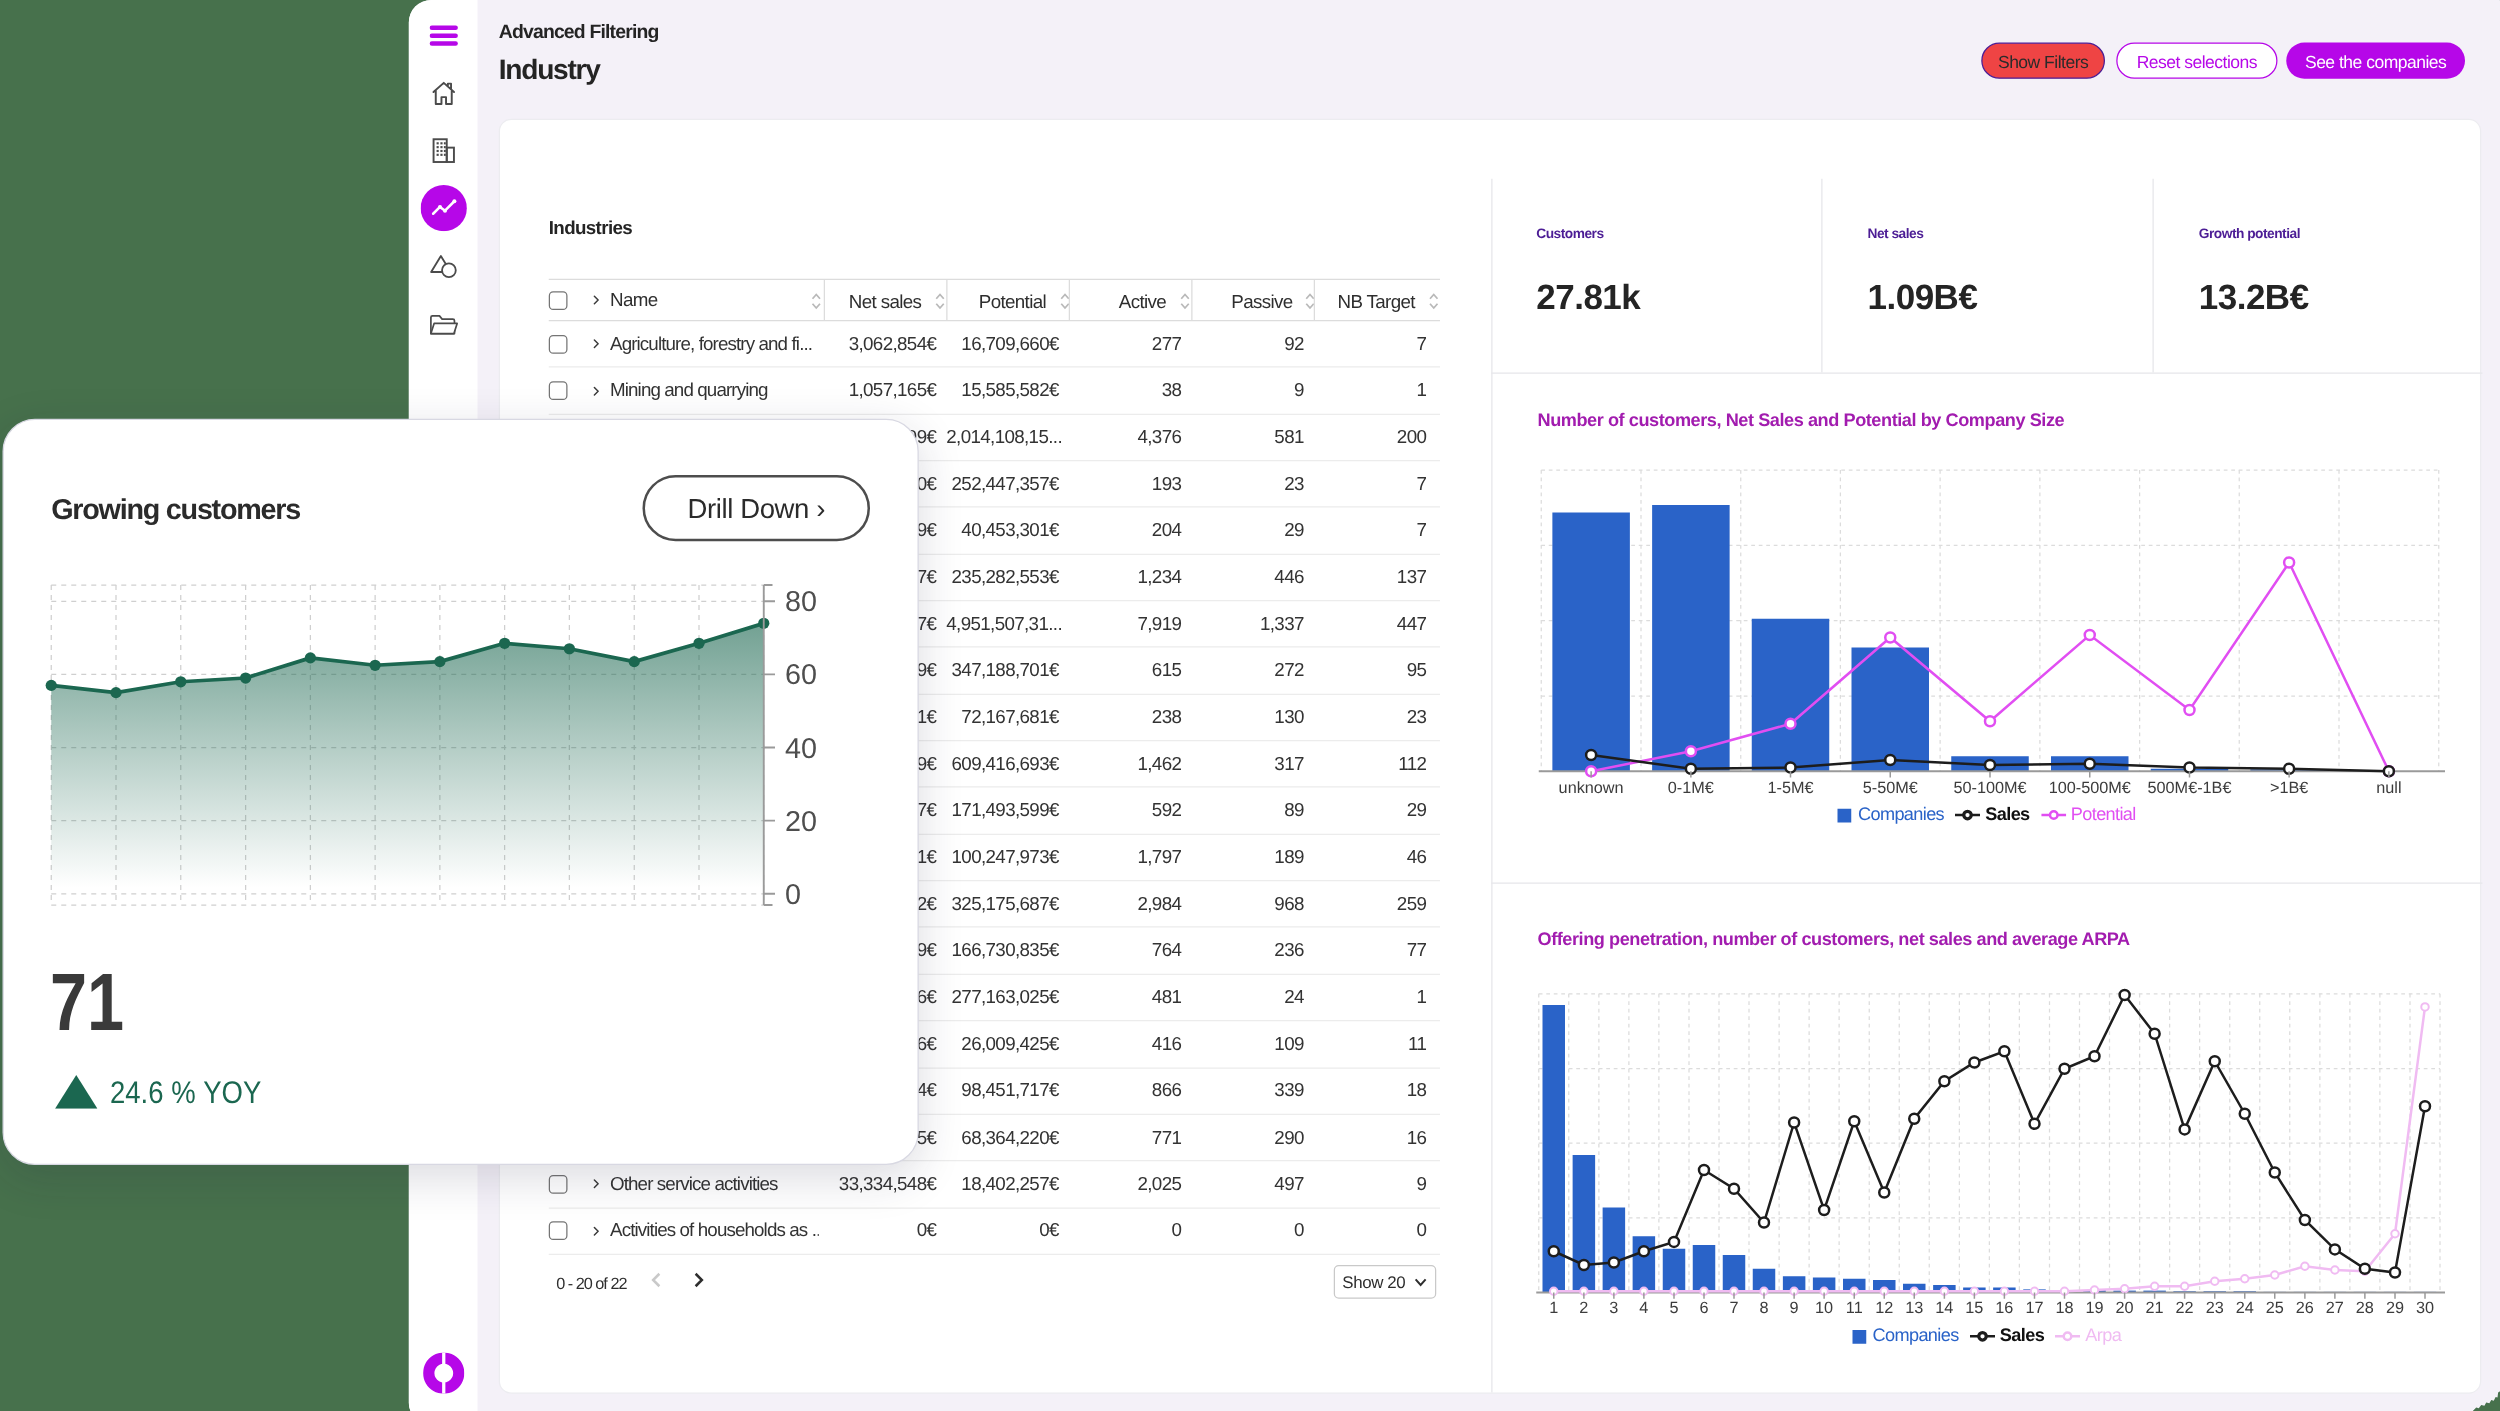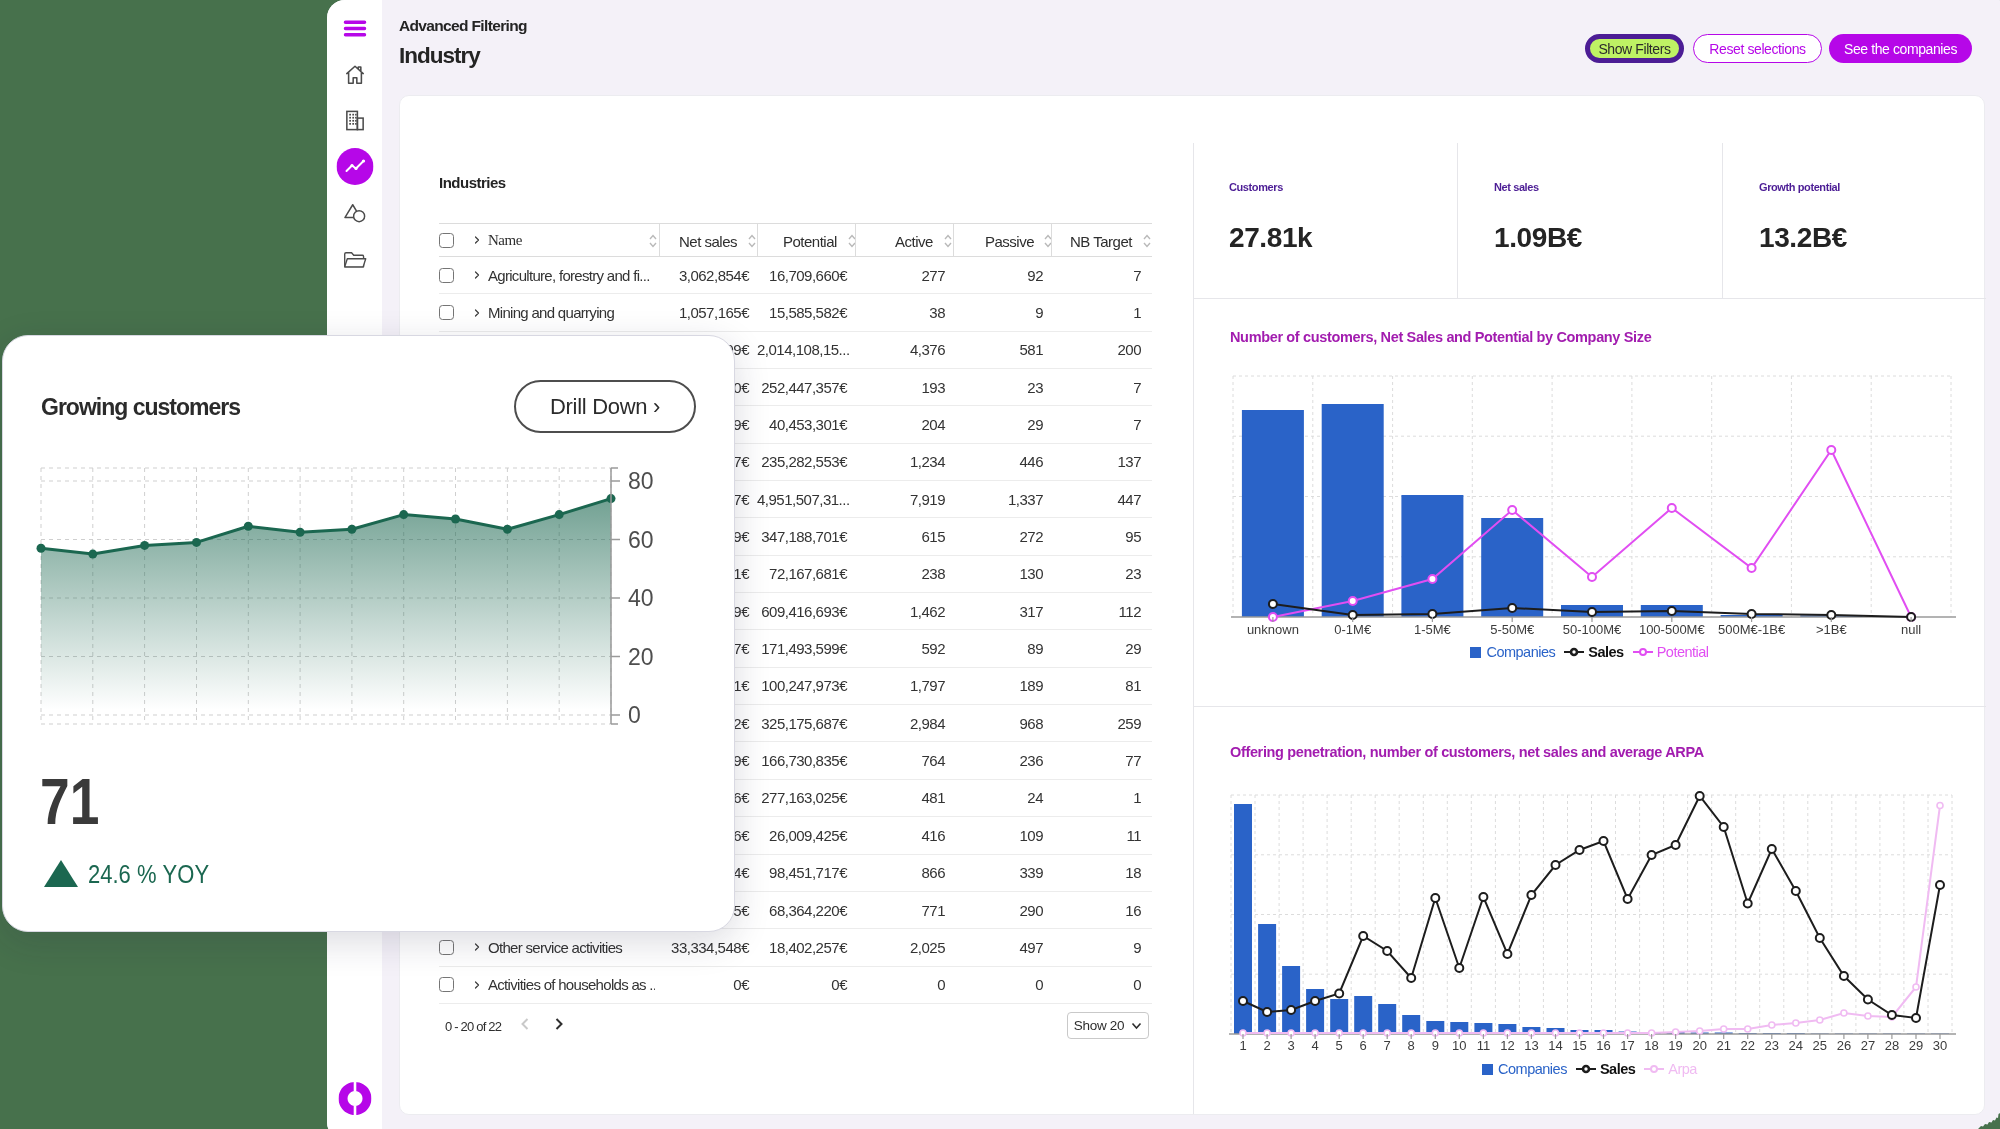--- a/index.html
+++ b/index.html
@@ -81,33 +81,33 @@
         <path d="M2 19 L5 9.5 H26.5 L23.5 19 Z" fill="#fff" stroke="#4b4b4b" stroke-width="1.6" stroke-linejoin="round"></path>
       </svg>
     <svg style="top:1082px" width="33" height="33" viewBox="0 0 33 33">
         <path d="M16.5 0 A16.5 16.5 0 1 1 16.45 0 Z M16.5 9 A7.5 7.5 0 1 0 16.55 9 Z" fill="#b607e8" fill-rule="evenodd"></path>
         <rect x="15.2" y="0" width="2.6" height="9.5" fill="#fff"></rect>
         <rect x="15.2" y="23.5" width="2.6" height="9.5" fill="#fff"></rect>
       </svg>
   </div>
   <div class="hbtext" style="left:72px; top:17px; font-size:15.5px; letter-spacing:-0.65px;">Advanced Filtering</div>
   <div class="hbtext" style="left:72px; top:43px; font-size:22.5px; letter-spacing:-1px;">Industry</div>
-  <div class="pill" style="left:1258px; width:99px; border:5px solid #4c1d95; color:#2b2b2b; background:#bef264;">Show Filters</div>
+  <div class="pill" style="left:1258px; width:99px; border:1px solid #4c1d95; color:#2b2b2b; background:#ef4444;">Show Filters</div>
   <div class="pill" style="left:1366px; width:129px; border:1.6px solid #b607e8; color:#b607e8; background:#fff;">Reset selections</div>
   <div class="pill" style="left:1502px; width:143px; border:none; color:#fff; background:#b607e8;">See the companies</div>
   <div id="card">
     <div id="vdiv"></div>
     <div id="tbl">
       <div style="position:absolute; left:39px; top:31px; font-size:15px; letter-spacing:-0.5px; font-weight:700; color:#242424;">Industries</div>
       <div class="thead">
         <span class="cb"></span>
           <svg class="crt" viewBox="0 0 24 24">
             <path d="M9 6l6 6-6 6" fill="none" stroke="#3a3a3a" stroke-width="2.4" stroke-linecap="round" stroke-linejoin="round"></path>
           </svg>
-        <span style="margin-left:5px;font-family:Liberation Serif, serif;">Name</span>
+        <span style="margin-left:5px;">Name</span>
           <svg class="srt" style="position:absolute;left:204px;top:9px;" viewBox="0 0 10 16">
             <path d="M2 6l3-3.4L8 6" fill="none" stroke="#b9b9b9" stroke-width="1.4"></path>
             <path d="M2 10l3 3.4L8 10" fill="none" stroke="#b9b9b9" stroke-width="1.4"></path>
           </svg>
         <span class="hl" style="left:240px;top:9px;">Net sales</span>
           <svg class="srt" style="position:absolute;left:303px;top:9px;" viewBox="0 0 10 16">
             <path d="M2 6l3-3.4L8 6" fill="none" stroke="#b9b9b9" stroke-width="1.4"></path>
             <path d="M2 10l3 3.4L8 10" fill="none" stroke="#b9b9b9" stroke-width="1.4"></path>
           </svg>
         <span class="hl" style="left:344px;top:9px;">Potential</span>
@@ -272,21 +272,21 @@
 <div class="trow">
             <span class="cb"></span>
             <svg class="crt" viewBox="0 0 24 24">
               <path d="M9 6l6 6-6 6" fill="none" stroke="#3a3a3a" stroke-width="2.4" stroke-linecap="round" stroke-linejoin="round"></path>
             </svg>
             <span class="nm">Real estate activities</span>
             <span class="num c1">44,897,021€</span>
             <span class="num c2">100,247,973€</span>
             <span class="num c3">1,797</span>
             <span class="num c4">189</span>
-            <span class="num c5">81</span>
+            <span class="num c5">46</span>
           </div>
 <div class="trow">
             <span class="cb"></span>
             <svg class="crt" viewBox="0 0 24 24">
               <path d="M9 6l6 6-6 6" fill="none" stroke="#3a3a3a" stroke-width="2.4" stroke-linecap="round" stroke-linejoin="round"></path>
             </svg>
             <span class="nm">Professional, scientific an...</span>
             <span class="num c1">101,369,852€</span>
             <span class="num c2">325,175,687€</span>
             <span class="num c3">2,984</span>

